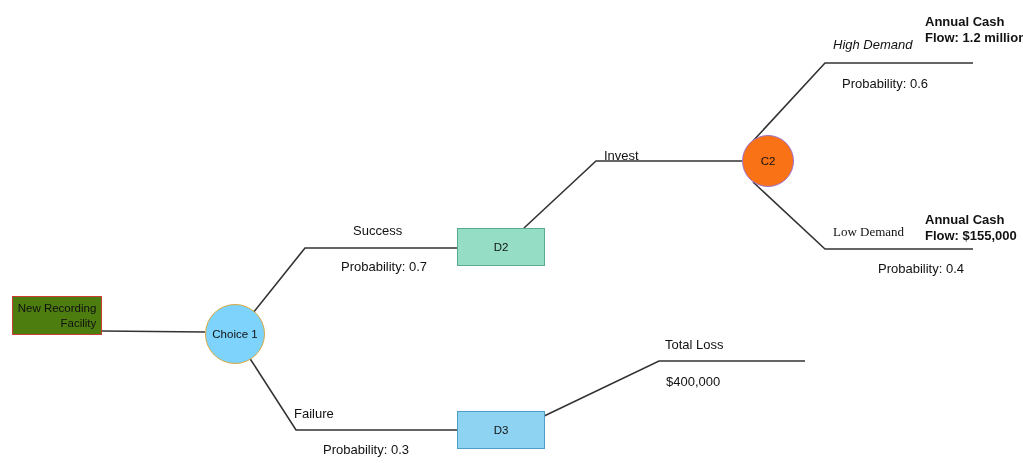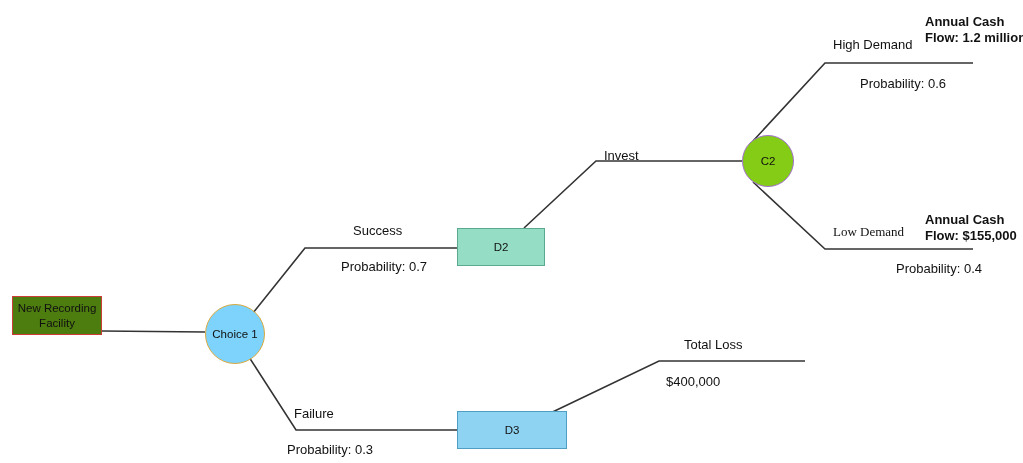--- a/index.html
+++ b/index.html
@@ -43,20 +43,21 @@
     justify-content: center;
     text-align: center;
     font-size: 11.5px;
     line-height: 1.22;
     color: #111111;
     z-index: 2;
   }
   .node.rect {
     border-style: solid;
     border-width: 1px;
+    text-align: right;
   }
   .node.circle {
     border-radius: 50%;
     border-style: solid;
     border-width: 1px;
   }
   
   .lbl {
     position: absolute;
     font-size: 13px;
@@ -86,37 +87,37 @@
       <div class="node rect" style="left: 12px; top: 296px; width: 90px; height: 39px; background: #4d7c0f; border-color: rgb(204, 61, 56);">
         <span style="white-space: pre-line;">New Recording
 Facility</span>
       </div>
       <div class="node circle" style="left: 205px; top: 304px; width: 60px; height: 60px; background: #7dd3fc; border-color: rgb(216, 169, 63);">
         <span style="white-space: pre-line;">Choice 1</span>
       </div>
       <div class="node rect" style="left: 457px; top: 228px; width: 88px; height: 38px; background: rgb(150, 221, 197); border-color: rgb(90, 169, 145);">
         <span style="white-space: pre-line;">D2</span>
       </div>
-      <div class="node circle" style="left: 742px; top: 135px; width: 52px; height: 52px; background: #84cc16; border-color: rgb(160, 113, 204); justify-content: center;">
+      <div class="node circle" style="left: 742px; top: 135px; width: 52px; height: 52px; background: #f97316; border-color: rgb(160, 113, 204); justify-content: center;">
         <span style="white-space: pre-line;">C2</span>
       </div>
-      <div class="node rect" style="left: 457px; top: 411px; width: 110px; height: 38px; background: rgb(142, 211, 242); border-color: rgb(79, 159, 196);">
+      <div class="node rect" style="left: 457px; top: 411px; width: 88px; height: 38px; background: rgb(142, 211, 242); border-color: rgb(79, 159, 196);">
         <span style="white-space: pre-line;">D3</span>
       </div>
     </div>
   <div id="label-layer">
       <div class="lbl" style="left: 313px; top: 223px; margin-left: 40px;">Success</div>
       <div class="lbl" style="left: 313px; top: 259px; margin-left: 28px;">Probability: 0.7</div>
       <div class="lbl" style="left: 604px; top: 148px;">Invest</div>
-      <div class="lbl" style="left: 833px; top: 37px;">High Demand</div>
-      <div class="lbl" style="left: 860px; top: 76px;">Probability: 0.6</div>
+      <div class="lbl" style="left: 833px; top: 37px; font-style: italic;">High Demand</div>
+      <div class="lbl" style="left: 842px; top: 76px;">Probability: 0.6</div>
       <div class="lbl bold" style="left: 925px; top: 14px;">Annual Cash
 Flow: 1.2 million</div>
       <div class="lbl" style="left: 833px; top: 224px; font-family: Liberation Serif, serif;">Low Demand</div>
-      <div class="lbl" style="left: 868px; top: 261px; padding-left: 28px;">Probability: 0.4</div>
+      <div class="lbl" style="left: 850px; top: 261px; padding-left: 28px;">Probability: 0.4</div>
       <div class="lbl bold" style="left: 925px; top: 212px;">Annual Cash
 Flow: $155,000</div>
       <div class="lbl" style="left: 294px; top: 406px;">Failure</div>
-      <div class="lbl" style="left: 287px; top: 442px;">Probability: 0.3</div>
-      <div class="lbl" style="left: 684px; top: 337px;">Total Loss</div>
+      <div class="lbl" style="left: 323px; top: 442px;">Probability: 0.3</div>
+      <div class="lbl" style="left: 665px; top: 337px;">Total Loss</div>
       <div class="lbl" style="left: 666px; top: 374px;">$400,000</div>
     </div>
 </div>
 
 </body></html>

